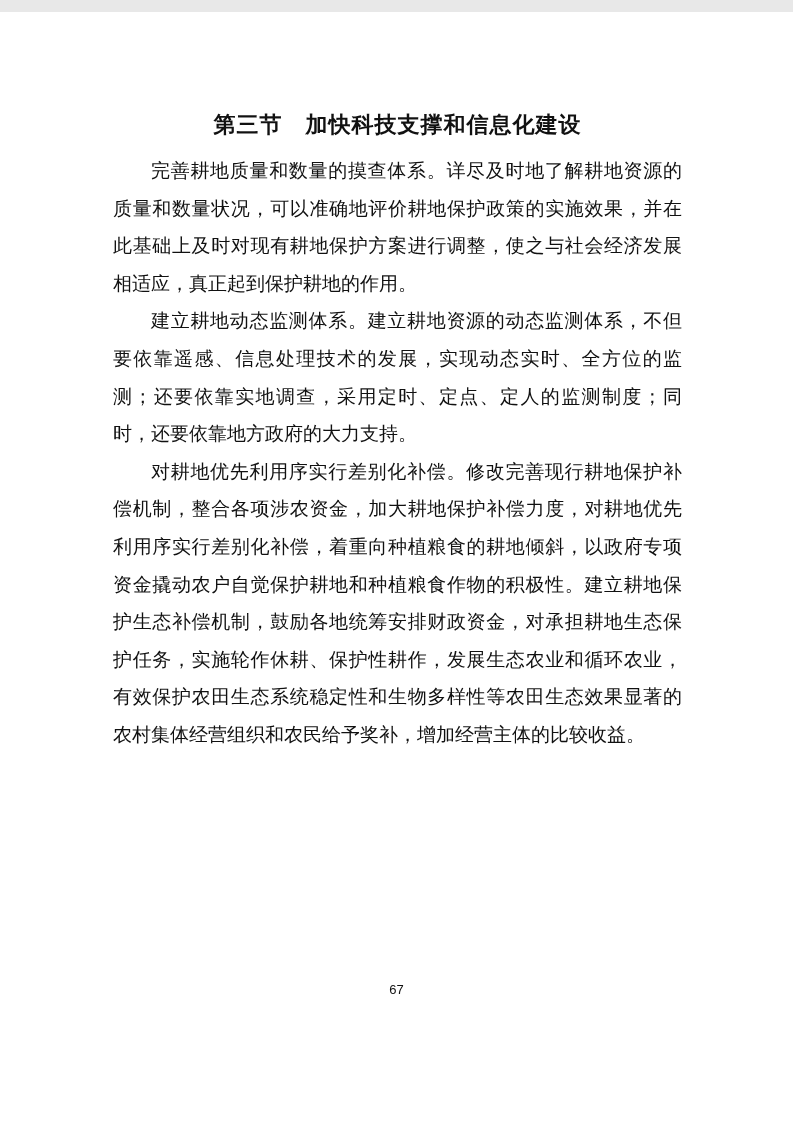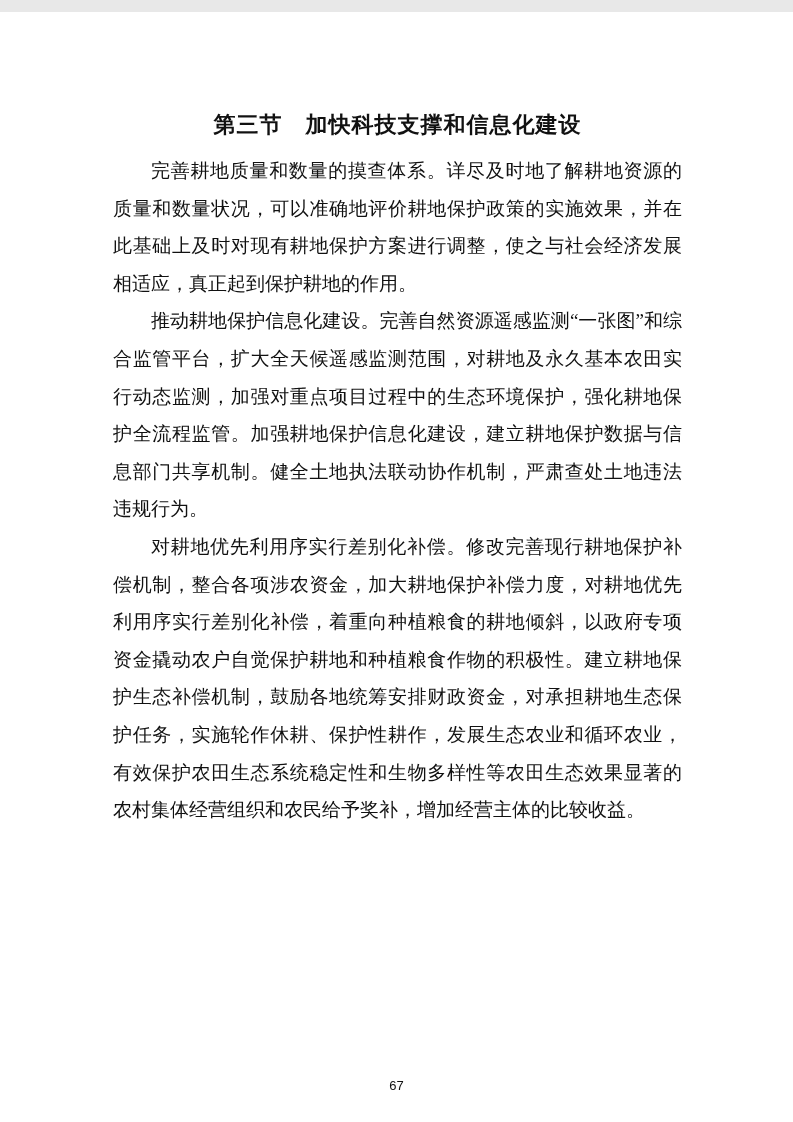--- a/index.html
+++ b/index.html
@@ -44,39 +44,39 @@
     margin: 0;
     word-break: break-all;
   }
   .para .lead {
     font-weight: normal;
   }
   .page-number {
     position: absolute;
     left: 0;
     right: 0;
-    top: 1066px;
+    top: 970px;
     text-align: center;
     font-family: "Liberation Sans", "DejaVu Sans", sans-serif;
     font-size: 13px;
     color: #111111;
   }
 </style>
 </head>
 <body>
 
 <div class="page">
   <div class="content">
 
     <h2 class="section-heading">第三节　加快科技支撑和信息化建设</h2>
 
     <p class="para"><strong class="lead">完善耕地质量和数量的摸查体系。</strong><span>详尽及时地了解耕地资源的质量和数量状况，可以准确地评价耕地保护政策的实施效果，并在此基础上及时对现有耕地保护方案进行调整，使之与社会经济发展相适应，真正起到保护耕地的作用。</span></p>
 
+    <p class="para"><strong class="lead">建立耕地动态监测体系。</strong><span>建立耕地资源的动态监测体系，不但要依靠遥感、信息处理技术的发展，实现动态实时、全方位的监测；还要依靠实地调查，采用定时、定点、定人的监测制度；同时，还要依靠地方政府的大力支持。</span></p>
 
-    <p class="para"><strong class="lead">推动耕地保护信息化建设。</strong><span>完善自然资源遥感监测“一张图”和综合监管平台，扩大全天候遥感监测范围，对耕地及永久基本农田实行动态监测，加强对重点项目过程中的生态环境保护，强化耕地保护全流程监管。加强耕地保护信息化建设，建立耕地保护数据与信息部门共享机制。健全土地执法联动协作机制，严肃查处土地违法违规行为。</span></p>
 
 
     <p class="para"><strong class="lead">对耕地优先利用序实行差别化补偿。</strong><span>修改完善现行耕地保护补偿机制，整合各项涉农资金，加大耕地保护补偿力度，对耕地优先利用序实行差别化补偿，着重向种植粮食的耕地倾斜，以政府专项资金撬动农户自觉保护耕地和种植粮食作物的积极性。建立耕地保护生态补偿机制，鼓励各地统筹安排财政资金，对承担耕地生态保护任务，实施轮作休耕、保护性耕作，发展生态农业和循环农业，有效保护农田生态系统稳定性和生物多样性等农田生态效果显著的农村集体经营组织和农民给予奖补，增加经营主体的比较收益。</span></p>
 
   </div>
 
   <div class="page-number">67</div>
 </div>
 
 </body></html>

